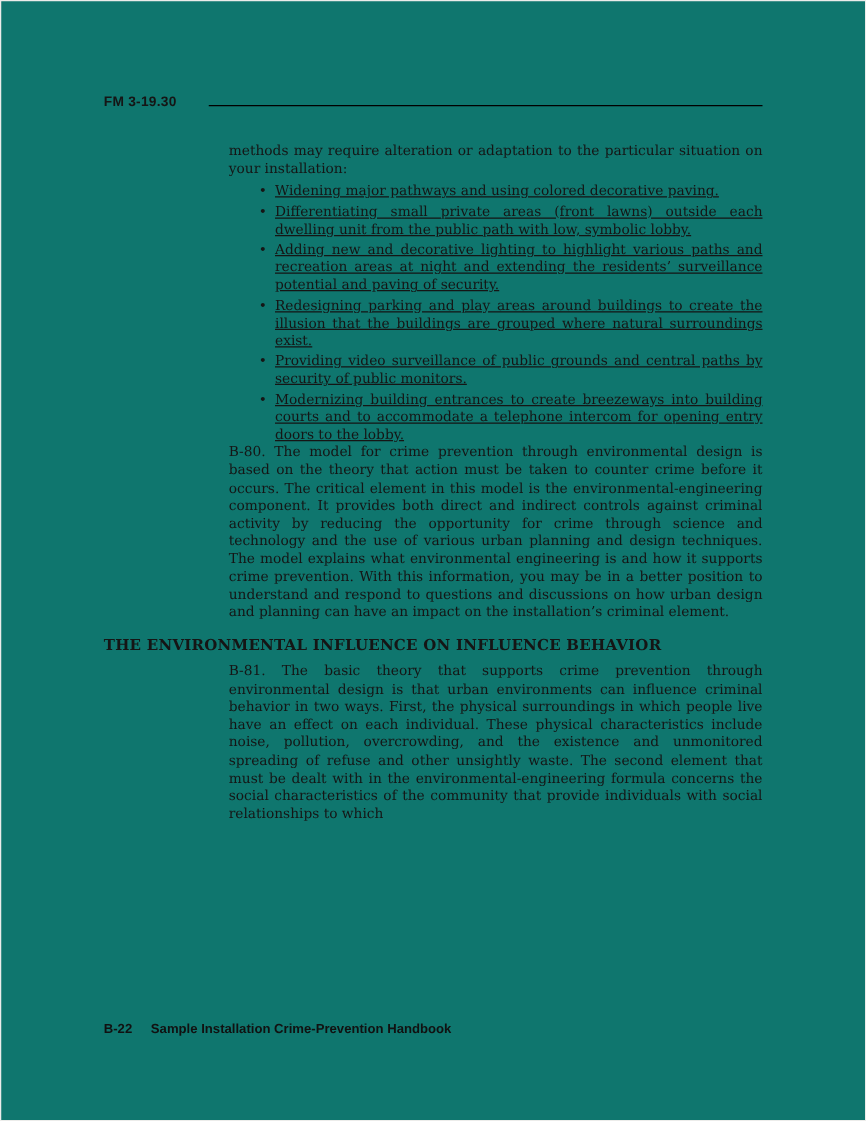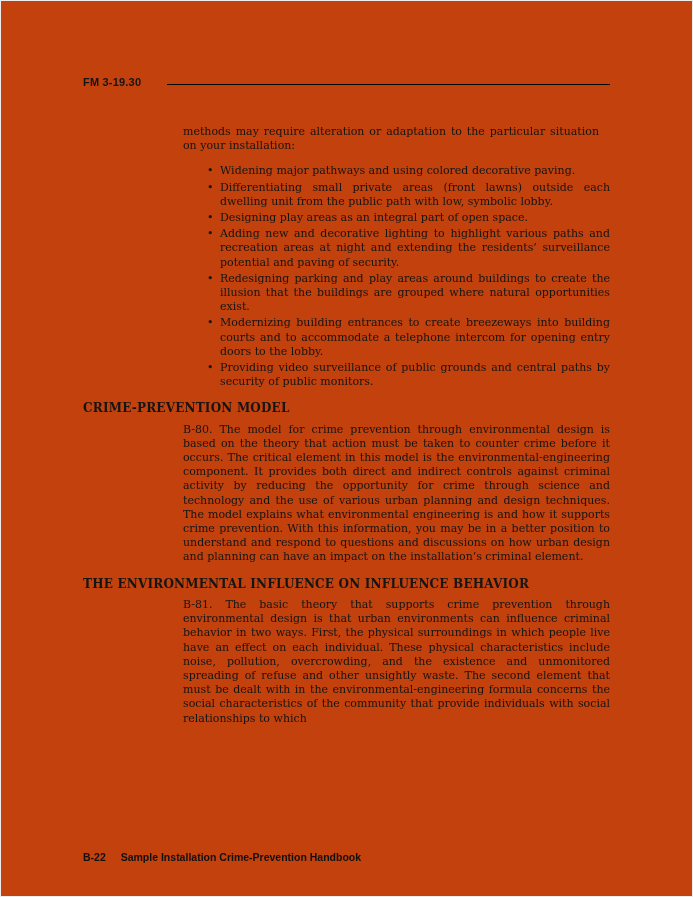--- a/index.html
+++ b/index.html
@@ -4,21 +4,21 @@
 <style>
   html, body {
     margin: 0;
     padding: 0;
     background: #f6f6f4;
   }
   .page {
     position: relative;
     width: 693px;
     height: 897px;
-    background: #c2410c;
+    background: #0f766e;
     box-sizing: border-box;
     font-family: "DejaVu Serif", serif;
     color: #151515;
     overflow: hidden;
     box-shadow: inset 0 0 0 1px #ececea;
   }
   .page-header {
     position: absolute;
     top: 76px;
     left: 83px;
@@ -43,56 +43,57 @@
   }
   .content {
     position: absolute;
     top: 114px;
     left: 83px;
     width: 527px;
     font-size: 11px;
     line-height: 14.2px;
   }
   .body-text {
-    margin: 11px;
+    margin: 0;
     text-align: justify;
   }
   .indented {
     margin-left: 100px;
   }
   .bullet-list {
     margin: 4px 0 0 0;
     padding: 0 0 0 137px;
     list-style: none;
   }
   .bullet-list li {
     position: relative;
     text-align: justify;
     margin-top: 2px;
+    text-decoration: underline;
   }
   .bullet-list li::before {
     content: "\2022";
     position: absolute;
     left: -13px;
     top: 0;
   }
   .section-heading {
     font-family: "DejaVu Serif", serif;
     font-size: 12px;
     font-weight: 700;
     margin: 12px 0 7px 0;
     letter-spacing: 0.2px;
   }
   .para {
     margin: 0 0 0 100px;
     text-align: justify;
   }
   .page-footer {
     position: absolute;
-    top: 851px;
+    top: 817px;
     left: 83px;
     font-family: "Liberation Sans", sans-serif;
     font-weight: 700;
     font-size: 10.5px;
     color: #111;
   }
   .footer-title {
     margin-left: 12px;
   }
 </style>
@@ -106,28 +107,26 @@
     <span class="header-rule"></span>
   </div>
 
   <div class="content">
 
     <p class="body-text indented">methods may require alteration or adaptation to the particular situation on your installation:</p>
 
     <ul class="bullet-list">
       <li>Widening major pathways and using colored decorative paving.</li>
       <li>Differentiating small private areas (front lawns) outside each dwelling unit from the public path with low, symbolic lobby.</li>
-      <li>Designing play areas as an integral part of open space.</li>
       <li>Adding new and decorative lighting to highlight various paths and recreation areas at night and extending the residents’ surveillance potential and paving of security.</li>
-      <li>Redesigning parking and play areas around buildings to create the illusion that the buildings are grouped where natural opportunities exist.</li>
+      <li>Redesigning parking and play areas around buildings to create the illusion that the buildings are grouped where natural surroundings exist.</li>
+      <li>Providing video surveillance of public grounds and central paths by security of public monitors.</li>
       <li>Modernizing building entrances to create breezeways into building courts and to accommodate a telephone intercom for opening entry doors to the lobby.</li>
-      <li>Providing video surveillance of public grounds and central paths by security of public monitors.</li>
     </ul>
 
-    <h2 class="section-heading">CRIME-PREVENTION MODEL</h2>
     <p class="para">B-80. The model for crime prevention through environmental design is based on the theory that action must be taken to counter crime before it occurs. The critical element in this model is the environmental-engineering component. It provides both direct and indirect controls against criminal activity by reducing the opportunity for crime through science and technology and the use of various urban planning and design techniques. The model explains what environmental engineering is and how it supports crime prevention. With this information, you may be in a better position to understand and respond to questions and discussions on how urban design and planning can have an impact on the installation’s criminal element.</p>
 
     <h2 class="section-heading">THE ENVIRONMENTAL INFLUENCE ON INFLUENCE BEHAVIOR</h2>
     <p class="para">B-81. The basic theory that supports crime prevention through environmental design is that urban environments can influence criminal behavior in two ways. First, the physical surroundings in which people live have an effect on each individual. These physical characteristics include noise, pollution, overcrowding, and the existence and unmonitored spreading of refuse and other unsightly waste. The second element that must be dealt with in the environmental-engineering formula concerns the social characteristics of the community that provide individuals with social relationships to which</p>
 
   </div>
 
   <div class="page-footer">
     <span>B-22</span>
     <span class="footer-title">Sample Installation Crime-Prevention Handbook</span>

